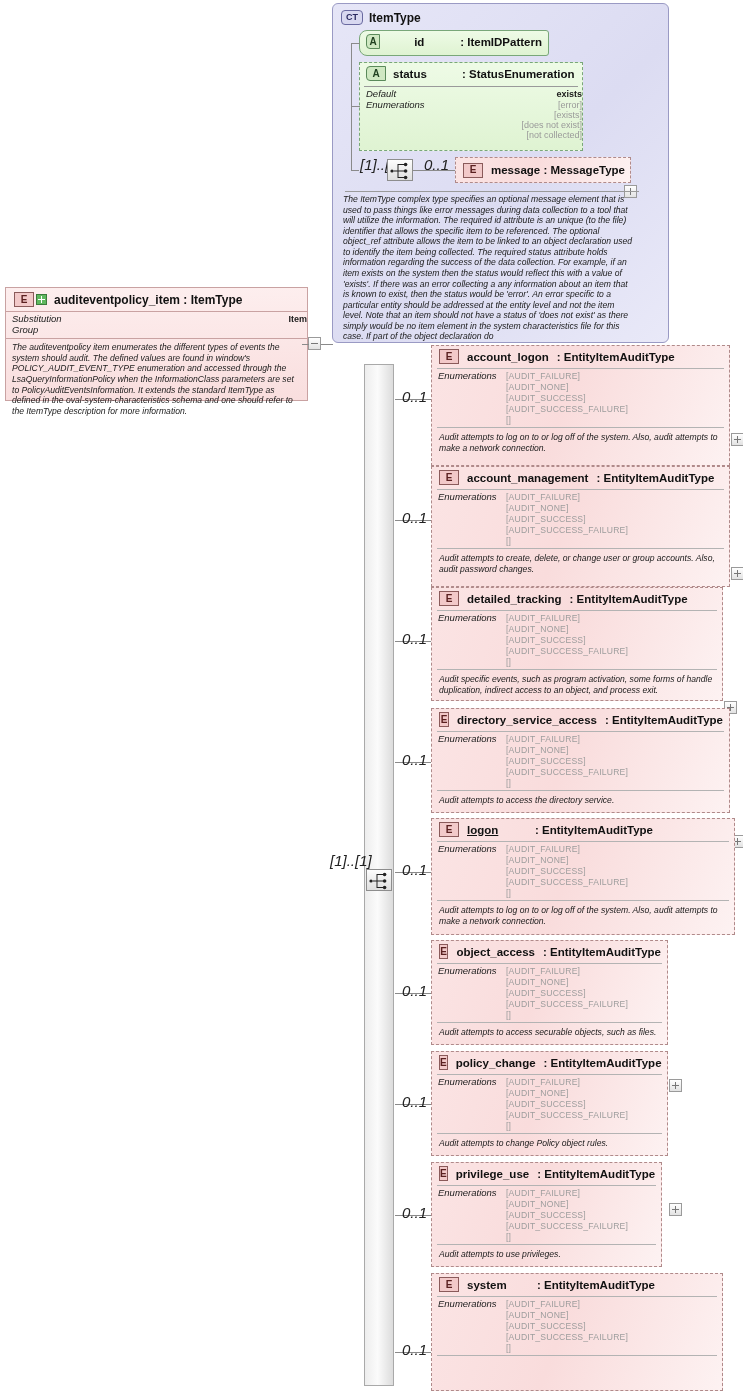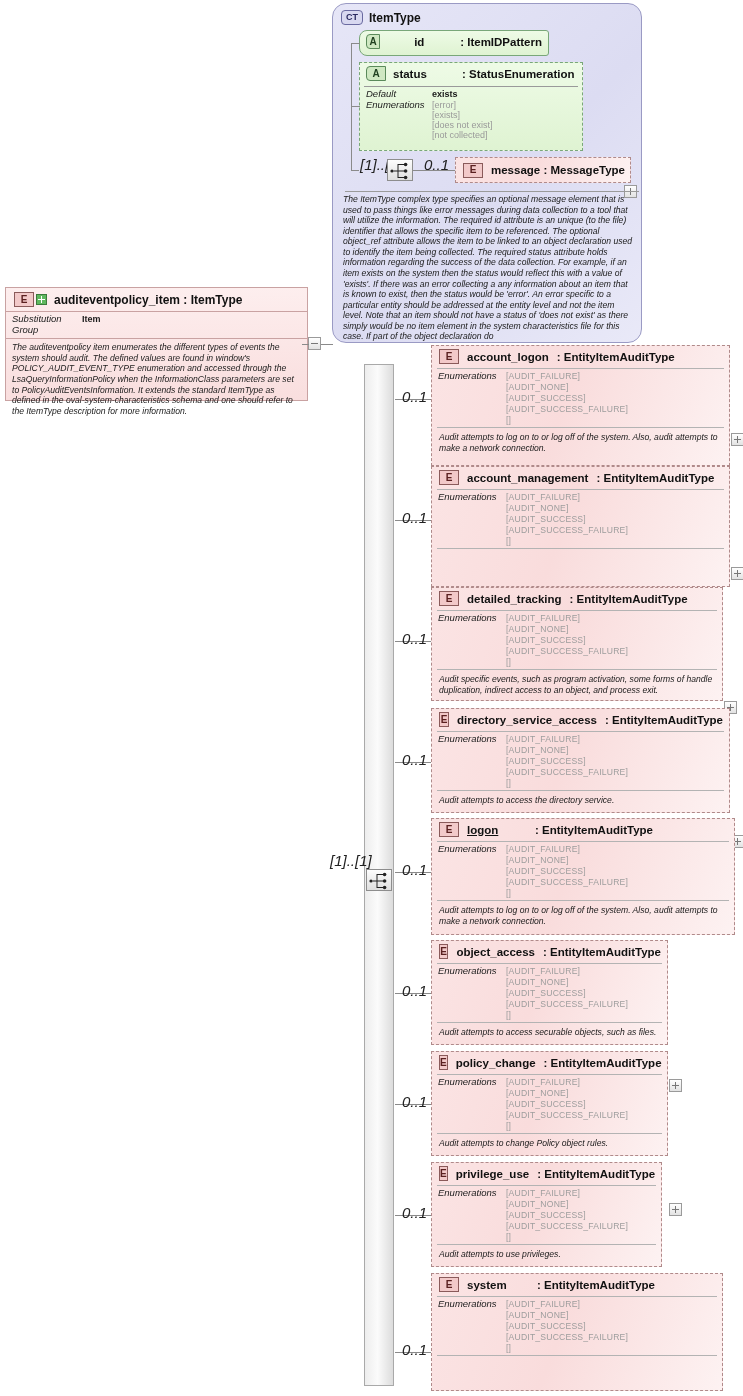--- a/index.html
+++ b/index.html
@@ -85,23 +85,23 @@
     content: ""; position: absolute;
     left: 2px; right: 2px; top: 5px; height: 1px; background: #777;
   }
   .expander.plus::after {
     content: ""; position: absolute;
     top: 2px; bottom: 2px; left: 5px; width: 1px; background: #777;
   }
 
   
   #itemtype-box {
-    left: 332px; top: 3px; width: 310px; height: 340px;
+    left: 332px; top: 3px; width: 337px; height: 340px;
     border: 1px solid #9a9ac4;
-    border-radius: 14px;
+    border-radius: 6px;
     background: linear-gradient(135deg,#e6e6f7 0%, #dcdcf2 55%, #e9e9f8 100%);
   }
   #itemtype-title {
     position: absolute; left: 8px; top: 6px;
     font-size: 12px; font-weight: bold; color: #111;
     display: flex; align-items: center; gap: 6px;
   }
 
   .attr-box {
     position: absolute;
@@ -118,21 +118,21 @@
     white-space: nowrap;
   }
   .attr-head .ty { color: #111; }
 
   .kv-table { width: 100%; border-collapse: collapse; }
   .kv-table td { vertical-align: top; padding: 0; }
   .kv-label {
     font-style: italic; font-size: 9.5px; color: #222;
     width: 72px; padding-left: 6px !important; line-height: 1.12;
   }
-  .kv-val { font-size: 9px; color: #9a9a9a; line-height: 1.12; }
+  .kv-val { font-size: 9px; color: #9a9a9a; line-height: 1.12; text-align: right; }
   .kv-val .strong { color: #1a1a1a; font-weight: bold; }
 
   .sep-line { height: 1px; background: #9a9a9a; margin: 2px 4px; }
 
   .doc-text {
     font-style: italic;
     font-size: 8.6px;
     line-height: 1.23;
     color: #1a1a1a;
     padding: 3px 6px 2px 6px;
@@ -365,20 +365,21 @@
         <div>[AUDIT_FAILURE]</div>
         <div>[AUDIT_NONE]</div>
         <div>[AUDIT_SUCCESS]</div>
         <div>[AUDIT_SUCCESS_FAILURE]</div>
         <div>[]</div>
       </td>
     </tr>
   </tbody>
     </table>
   <div class="inner-line"></div>
+  <div class="el-doc">Audit attempts to create, delete, or change user or group accounts. Also, audit password changes.</div>
 </div>
 <div class="conn" style="left:395px; top:520px; width:36px; height:1px;"></div>
 <div class="abs" style="left:402px; top:509px;">
   <span class="card-label">0..1</span>
 </div>
 <div class="abs expander plus" style="left:731px; top:519px;"></div>
 
 <div class="el-block" style="left:431px; top:587px; width:292px; height:114px;">
   <div class="el-head">
     <span class="icon-box">E</span>

